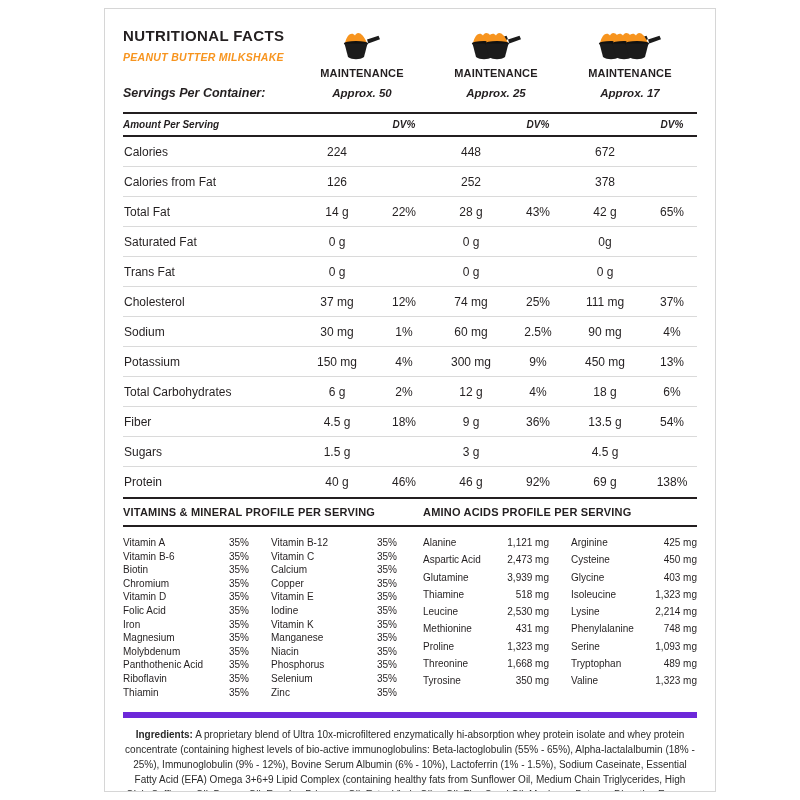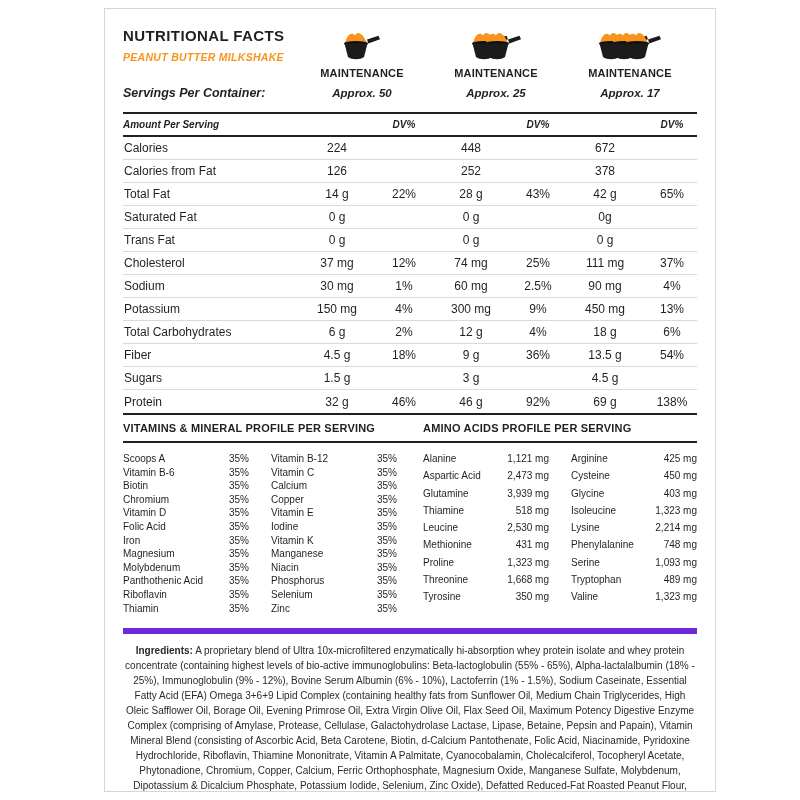--- a/index.html
+++ b/index.html
@@ -20,21 +20,21 @@
   .maint-row { margin-top:4px; }
   .maint { font-weight:bold; font-size:11px; letter-spacing:.2px; }
   .srow { margin-top:7px; }
   .slabel { font-weight:bold; font-style:italic; font-size:12.5px; }
   .sval { font-weight:bold; font-style:italic; font-size:11.5px; }
 
   .aps-row { margin-top:12px; border-top:2px solid #231f20; border-bottom:2px solid #231f20; padding:5px 0; }
   .apslabel { font-weight:bold; font-style:italic; font-size:10px; }
   .dvh { font-weight:bold; font-style:italic; font-size:10px; text-align:center; }
 
-  .nrow { height:23px; font-size:12px; border-bottom:1px solid #dadada; }
+  .nrow { height:30px; font-size:12px; border-bottom:1px solid #dadada; }
   .nrow:last-child { border-bottom:none; }
   .nlabel { padding-left:1px; }
   .amt { text-align:center; }
   .dv { text-align:center; }
 
   .cols2 { display:grid; grid-template-columns:1fr 1fr; column-gap:26px; }
   .profiles-head { margin-top:0; border-top:2px solid #231f20; border-bottom:2px solid #231f20; padding:7px 0; }
   .phead { font-weight:bold; font-size:11px; letter-spacing:.2px; }
   .profiles { margin-top:10px; }
   .pairwrap { display:grid; grid-template-columns:1fr 1fr; column-gap:22px; align-content:start; }
@@ -228,39 +228,39 @@
         <div class="nlabel">Sugars</div>
         <div class="amt">1.5 g</div>
         <div class="dv"></div>
         <div class="amt">3 g</div>
         <div class="dv"></div>
         <div class="amt">4.5 g</div>
         <div class="dv"></div>
       </div>
       <div class="cols nrow">
         <div class="nlabel">Protein</div>
-        <div class="amt">32 g</div>
+        <div class="amt">40 g</div>
         <div class="dv">46%</div>
         <div class="amt">46 g</div>
         <div class="dv">92%</div>
         <div class="amt">69 g</div>
         <div class="dv">138%</div>
       </div>
     </div>
 
   <div class="cols2 profiles-head">
     <div class="phead">VITAMINS &amp; MINERAL PROFILE PER SERVING</div>
     <div class="phead">AMINO ACIDS PROFILE PER SERVING</div>
   </div>
 
   <div class="cols2 profiles">
     <div class="pairwrap vit">
       <div class="pair" id="vit1">
           <div class="prow">
-            <span class="pname">Scoops A</span>
+            <span class="pname">Vitamin A</span>
             <span class="pval">35%</span>
           </div>
           <div class="prow">
             <span class="pname">Vitamin B-6</span>
             <span class="pval">35%</span>
           </div>
           <div class="prow">
             <span class="pname">Biotin</span>
             <span class="pval">35%</span>
           </div>

